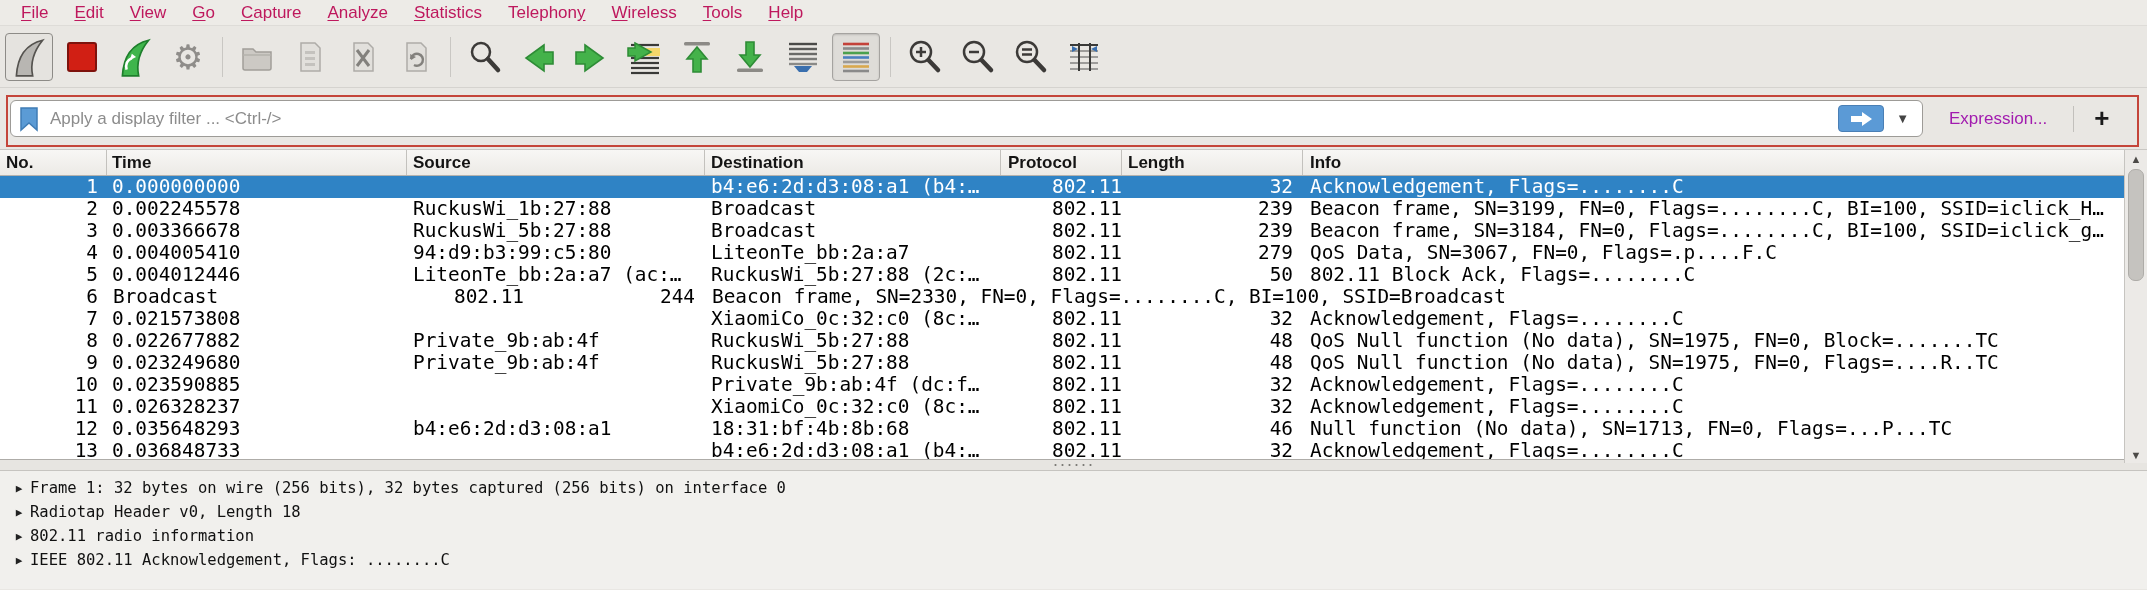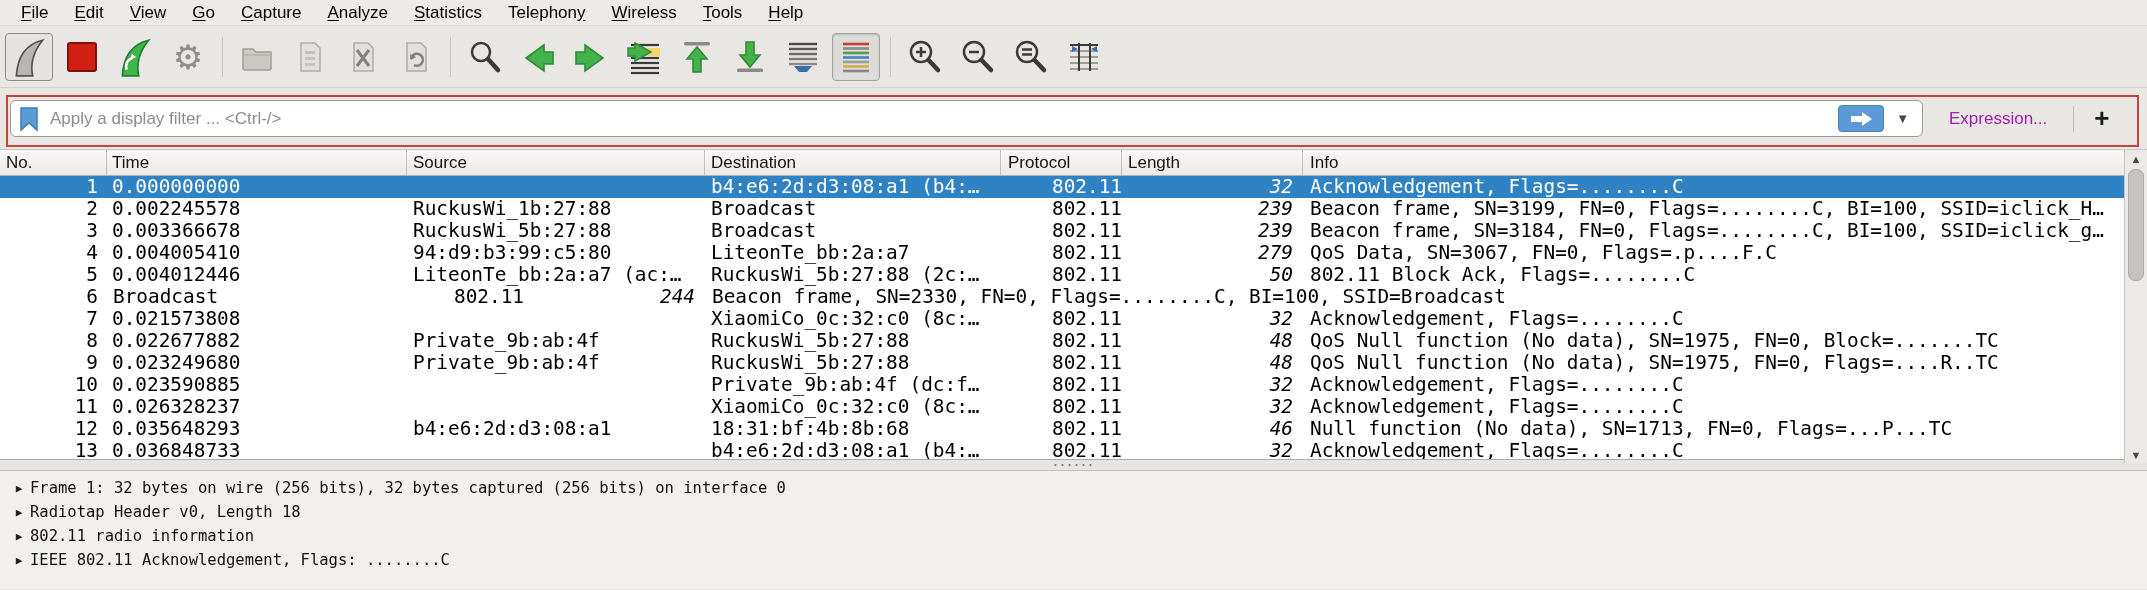--- a/index.html
+++ b/index.html
@@ -1,21 +1,21 @@
 <!DOCTYPE html>
 <html><head>
 <meta charset="utf-8">
 <style>
   * { margin:0; padding:0; box-sizing:border-box; }
   html,body { width:2147px; height:590px; overflow:hidden; }
   body { font-family:"Liberation Sans", sans-serif; background:#e9e7e3; position:relative; }
 
   
   .menubar { height:26px; background:#edebe7; display:flex; align-items:center; padding-left:8px; border-bottom:1px solid #dedcd8; }
-  .menu-item { padding:2px 13px; font-size:17px; color:#000000; white-space:nowrap; cursor:default;text-align:center; }
+  .menu-item { padding:2px 13px; font-size:17px; color:#be185d; white-space:nowrap; cursor:default;text-align:center; }
   .mn-key { text-decoration:underline; text-underline-offset:2px; }
 
   
   .toolbar { height:62px; background:#e9e7e3; display:flex; align-items:center; padding-left:5px; gap:5px; border-bottom:1px solid #d5d3cf; }
   .tb-btn { width:48px; height:48px; display:flex; align-items:center; justify-content:center; border-radius:4px; flex:none; }
   .tb-btn.framed { border:1px solid #8d8b87; background:#e5e3df; }
   .tb-btn.pressed { border:1px solid #a5a3a0; background:#dedcd8; box-shadow:inset 0 1px 2px rgba(0,0,0,.15); }
   .tb-sep { width:1px; height:40px; background:#c9c7c3; margin:0 5px; flex:none; }
   .gear-glyph { font-size:34px; color:#8f8d8a; line-height:1; }
 
@@ -26,35 +26,35 @@
   .filter-text { flex:1; border:none; outline:none; background:transparent; font-family:"Liberation Sans",sans-serif; font-size:17px; color:#8b5cf6; margin-left:10px; }
   .filter-text::placeholder { color:#8c8c8c; opacity:1; }
   .apply-btn { width:46px; height:27px; background:#5b9ad6; border:1px solid #4a7fb5; border-radius:4px; display:flex; align-items:center; justify-content:center; flex:none; }
   .caret { margin:0 6px 0 12px; color:#444; font-size:13px; flex:none; }
   .expression-btn { font-size:17px; color:#a21caf; padding:0 26px; white-space:nowrap; }
   .plus-sep { width:1px; height:26px; background:#c2c0bc; }
   .plus-btn { font-size:26px; color:#1a1a1a; padding:0 20px; font-weight:bold; }
 
   
   .pl-header { display:flex; height:27px; background:linear-gradient(#f8f7f5,#eceae6); border-bottom:1px solid #b4b2ae; border-top:1px solid #c9c7c3; font-size:17px; color:#141414; align-items:center; }
-  .pl-header > div { height:100%; display:flex; align-items:center; border-right:1px solid #c3c1bd; }
+  .pl-header > div { height:100%; display:flex; align-items:center; border-right:1px solid #c3c1bd;font-weight:bold; }
   .c-no    { width:107px; justify-content:flex-start; padding-left:6px; }
   .c-time  { width:300px; padding-left:5px; }
   .c-src   { width:298px; padding-left:6px; }
   .c-dst   { width:296px; padding-left:6px; }
   .c-proto { width:121px; padding-left:7px;text-align:right; }
   .c-len   { width:181px; padding-left:6px; }
   .c-info  { flex:1; padding-left:7px; border-right:none !important; overflow:hidden; }
 
   .pl-body { height:283px; background:#ffffff; overflow:hidden; position:relative; }
   .packet-row { display:flex; height:22px; line-height:22px; font-family:"DejaVu Sans Mono",monospace; font-size:19.4px; color:#000; white-space:pre; }
   .packet-row .c-no { text-align:right; display:block; padding:0 9px 0 0; }
   .packet-row .c-time { display:block; }
   .packet-row .c-src, .packet-row .c-dst, .packet-row .c-proto { display:block; overflow:hidden; }
-  .packet-row .c-len { display:block; text-align:right; padding:0 10px 0 0;font-style:italic; }
+  .packet-row .c-len { display:block; text-align:right; padding:0 10px 0 0; }
   .packet-row .c-info { display:block; }
   .packet-row.selected { background:#2f83c5; color:#ffffff; }
 
   
   .v-scrollbar { position:absolute; right:0; top:150px; width:23px; height:313px; background:#eceae7; border-left:1px solid #c6c4c0; z-index:4; display:flex; flex-direction:column; align-items:center; }
   .sb-arrow { height:17px; width:100%; display:flex; align-items:center; justify-content:center; font-size:11px; color:#4c4a47; flex:none; }
   .sb-track { flex:1; width:100%; position:relative; }
   .sb-thumb { position:absolute; top:2px; left:3px; right:3px; height:112px; background:#c5c3bf; border:1px solid #aeaca8; border-radius:7px; }
 
   

